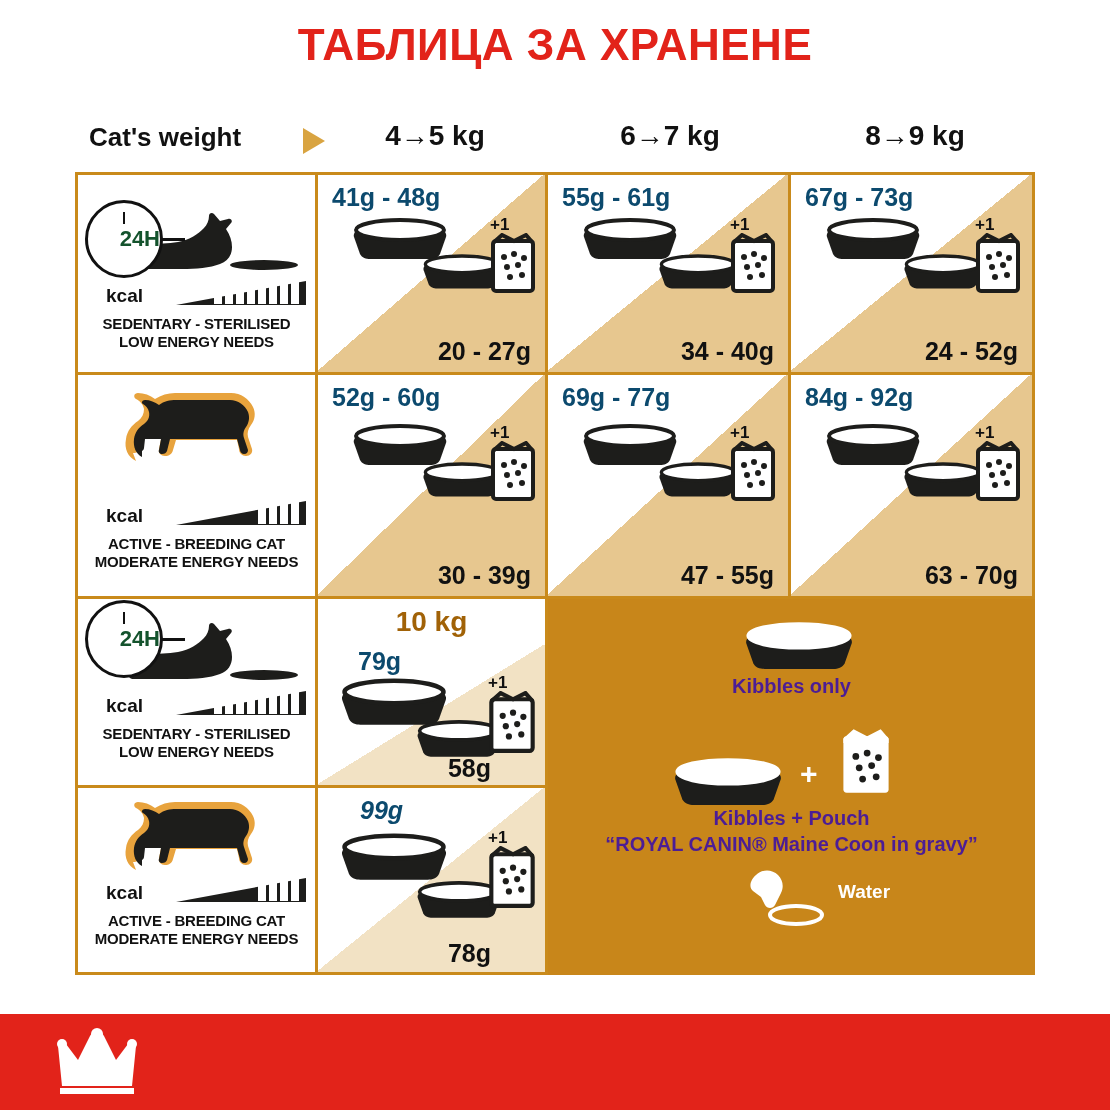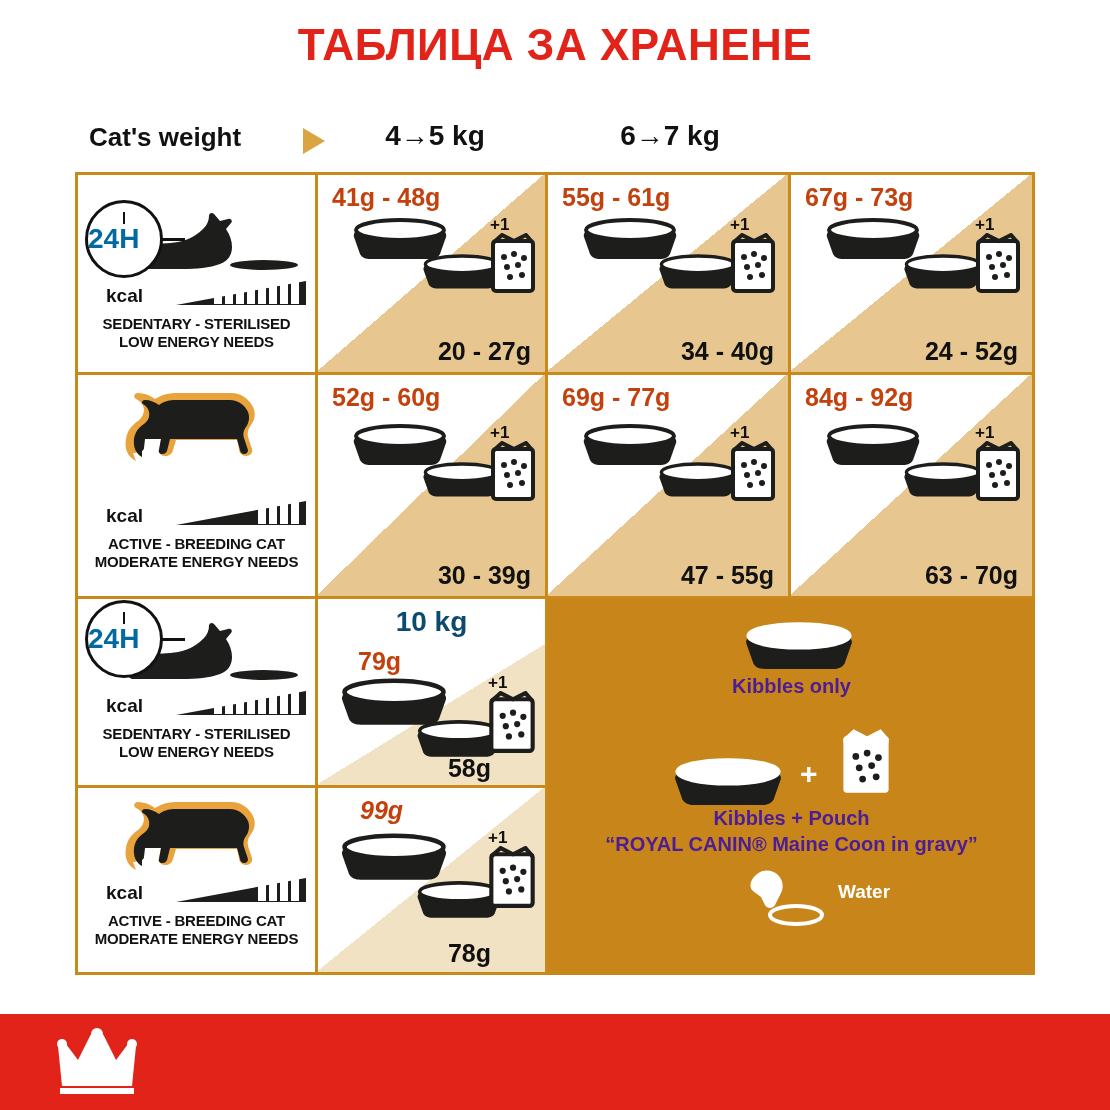--- a/index.html
+++ b/index.html
@@ -75,21 +75,21 @@
     position: absolute; inset: 0;
     background: linear-gradient(to bottom right, #ffffff 0%, #ffffff 49.6%, #e7c78f 49.6%, #e7c78f 100%);
   }
   .diag-lite {
     position: absolute; inset: 0;
     background: linear-gradient(to bottom right, #ffffff 0%, #ffffff 49.6%, #f2e2c4 49.6%, #f2e2c4 100%);
   }
 
   .amt-top {
     position: absolute; left: 14px; top: 8px;
-    font-size: 25px; font-weight: bold; color: #c2410c;
+    font-size: 25px; font-weight: bold; color: #0c4a6e;
   }
   .amt-bot {
     position: absolute; right: 14px; bottom: 6px;
     font-size: 25px; font-weight: bold; color: #111;
   }
 
   
   .bowl-a { position: absolute; left: 34px; top: 42px; }
   .bowl-b { position: absolute; left: 104px; top: 78px; }
   .pouch-b { position: absolute; left: 172px; top: 58px; }
@@ -109,22 +109,22 @@
     font-size: 19px; font-weight: bold; color: #111;
   }
 
   
   .badge24 {
     position: absolute;
     width: 78px; height: 78px;
     border-radius: 50%;
     border: 3px solid #111;
     background: #fff;
-    display: flex; align-items: center; justify-content: flex-start;
-    font-size: 28px; font-weight: bold; color: #0369a1;
+    display: flex; align-items: center; justify-content: flex-end;
+    font-size: 22px; font-weight: bold; color: #14532d;
     z-index: 6;
   }
   .badge24 .tick {
     position: absolute; top: 9px; left: 50%;
     width: 2px; height: 12px; background: #111; transform: translateX(-50%);
   }
   .badge-line {
     position: absolute; height: 3px; background: #111; z-index: 5;
   }
 
@@ -159,20 +159,21 @@
 
   <div class="title">ТАБЛИЦА ЗА ХРАНЕНЕ</div>
 
   <div class="table">
 
     <div class="hdr">
       <div class="hdr-label">Cat's weight</div>
       <div class="hdr-arrow"></div>
       <div class="hdr-w c1">4→5 kg</div>
       <div class="hdr-w c2">6→7 kg</div>
+      <div class="hdr-w c3">8→9 kg</div>
     </div>
 
     <div class="grid">
 
       <div class="vline" style="left:237px; height:421px;"></div>
       <div class="vline" style="left:467px; height:421px;"></div>
       <div class="vline" style="left:710px; height:421px;"></div>
       <div class="vline" style="left:237px; top:421px; height:376px;"></div>
       <div class="vline" style="left:467px; top:421px; height:376px;"></div>
 
@@ -390,21 +391,21 @@
               <circle cx="17" cy="34" r="3"></circle>
               <circle cx="28" cy="32" r="3"></circle>
               <circle cx="20" cy="44" r="3"></circle>
               <circle cx="32" cy="42" r="3"></circle>
             </g>
         </svg>
         <div class="amt-bot">63 - 70g</div>
       </div>
 
       <div class="cell" style="left:240px; top:424px; width:227px; height:46px; background:#fff;">
-        <div style="text-align:center; font-size:28px; font-weight:bold; color:#0c4a6e; line-height:46px;">10 kg</div>
+        <div style="text-align:center; font-size:28px; font-weight:bold; color:#a16207; line-height:46px;">10 kg</div>
       </div>
 
       <div class="cell" style="left:0; top:424px; width:237px; height:186px;">
         <svg width="190" height="64" viewBox="0 0 190 64" style="position:absolute;left:36px;top:20px;">
           <path fill="#1d1d1b" d="M14 54c0-10 8-16 20-18 10-2 20-1 30-3 12-2 20-8 26-14 3-3 5-8 5-12 0-3 3-4 5-2l6 7 8-2c3-1 5 2 3 4l-5 6c4 6 6 12 6 18 0 8-4 14-12 17-10 4-24 5-38 5H20c-4 0-6-2-6-6z"></path>
           <ellipse cx="150" cy="56" rx="34" ry="5" fill="#1d1d1b"></ellipse>
         </svg>
         <div class="kcal-word" style="left:28px; top:96px;">kcal</div>
         <svg width="130" height="26" viewBox="0 0 130 26" style="position:absolute;left:98px;top:92px;">
           <polygon points="0,24 130,0 130,24" fill="#1d1d1b"></polygon>

